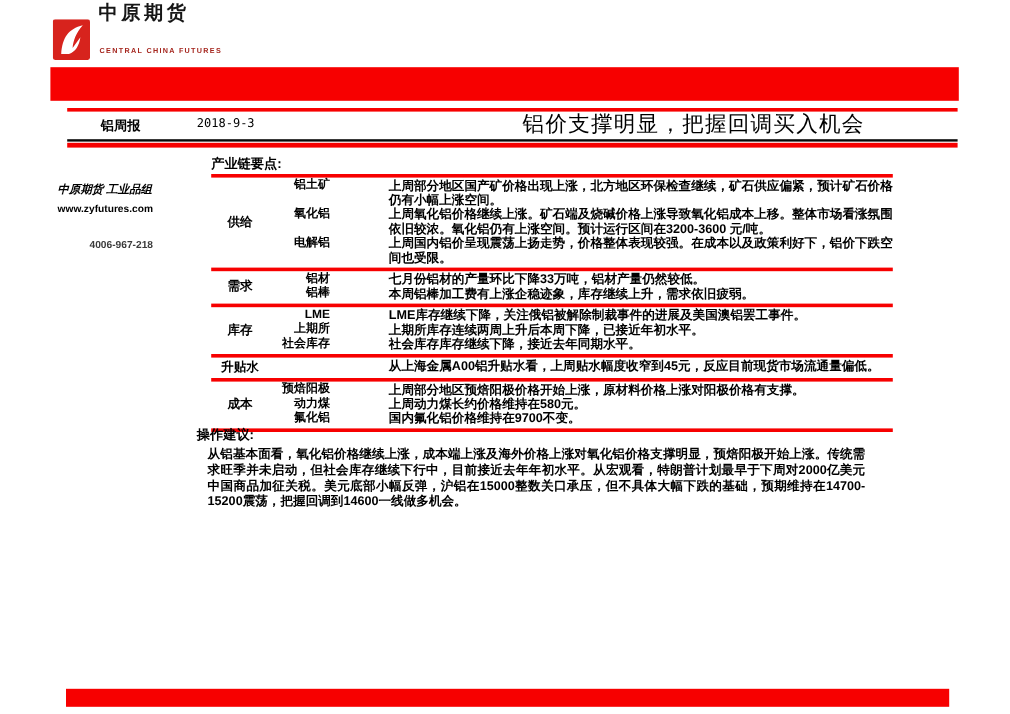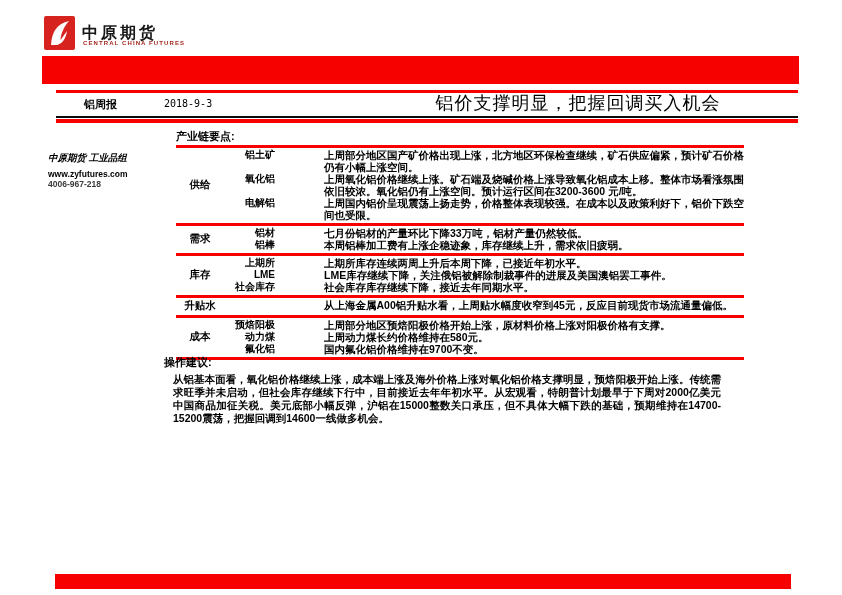--- a/index.html
+++ b/index.html
@@ -7,21 +7,21 @@
   html, body { margin: 0; padding: 0; background: #e8e8e8; }
   .page {
     position: relative; width: 842px; height: 595px; margin: 0 auto;
     background: #ffffff; overflow: hidden;
     font-family: "Liberation Sans", sans-serif; color: #000;
   }
 
   
   .logo-mark { position: absolute; left: 44px; top: 16px; width: 31px; height: 34px; }
   .logo-cn {
-    position: absolute; left: 82px; top: 23px;
+    position: absolute; left: 82px; top: 1px;
     font-family: Liberation Serif, serif; font-size: 16px; font-weight: bold;
     letter-spacing: 3px; color: #161616;
   }
   .logo-en {
     position: absolute; left: 83px; top: 40px; font-size: 6px; font-weight: bold;
     color: #a5261e; letter-spacing: 1.1px;
   }
 
   
   .banner    { position: absolute; left: 42px; top: 56px; width: 757px; height: 28px; background: var(--red); }
@@ -32,22 +32,22 @@
   .report-type  { position: absolute; left: 68px;  top: 97px; font-size: 11px; font-weight: bold; margin-left: 16px; }
   .report-date  { position: absolute; left: 164px; top: 98px; font-size: 10px; font-family: "DejaVu Sans Mono", monospace; }
   .report-title {
     position: absolute; left: 358px; top: 91px; width: 440px; text-align: center;
     font-size: 18px; font-weight: normal; letter-spacing: 1px; white-space: nowrap;
   }
 
   
   .contact { position: absolute; left: 48px; top: 152px; font-style: italic; font-weight: bold; }
   .contact .team  { font-size: 9.5px; margin-bottom: 4px; }
-  .contact .site  { font-size: 8.5px; margin-bottom: 0; font-style: normal; }
-  .contact .phone { font-size: 8.5px; font-style: normal; color: #3a3a3a; }
+  .contact .site  { font-size: 8.5px; margin-bottom: 20px; font-style: normal; }
+  .contact .phone { font-size: 8.5px; font-style: normal; color: #3a3a3a; text-align: right; }
 
   
   .summary { position: absolute; left: 176px; top: 129px; width: 568px; }
   .summary-heading { font-size: 11px; font-weight: bold; }
   .heading-rule { height: 3px; background: var(--red); margin-top: 1px; }
   .section { display: flex; border-bottom: 3px solid var(--red); padding: 1px 0 2px 0; }
   .section-label {
     width: 48px; flex-shrink: 0; display: flex; align-items: center; justify-content: center;
     font-size: 10.5px; font-weight: bold;
   }
@@ -131,26 +131,26 @@
           <span class="sub">铝棒</span>
           <span class="txt">本周铝棒加工费有上涨企稳迹象，库存继续上升，需求依旧疲弱。</span>
         </div>
       </div>
     </div>
 
     <div class="section">
       <div class="section-label">库存</div>
       <div class="rows">
         <div class="row">
+          <span class="sub">LME</span>
+          <span class="txt">LME库存继续下降，关注俄铝被解除制裁事件的进展及美国澳铝罢工事件。</span>
+        </div>
+        <div class="row">
           <span class="sub">上期所</span>
           <span class="txt">上期所库存连续两周上升后本周下降，已接近年初水平。</span>
-        </div>
-        <div class="row">
-          <span class="sub">LME</span>
-          <span class="txt">LME库存继续下降，关注俄铝被解除制裁事件的进展及美国澳铝罢工事件。</span>
         </div>
         <div class="row">
           <span class="sub">社会库存</span>
           <span class="txt">社会库存库存继续下降，接近去年同期水平。</span>
         </div>
       </div>
     </div>
 
     <div class="section">
       <div class="section-label">升贴水</div>

